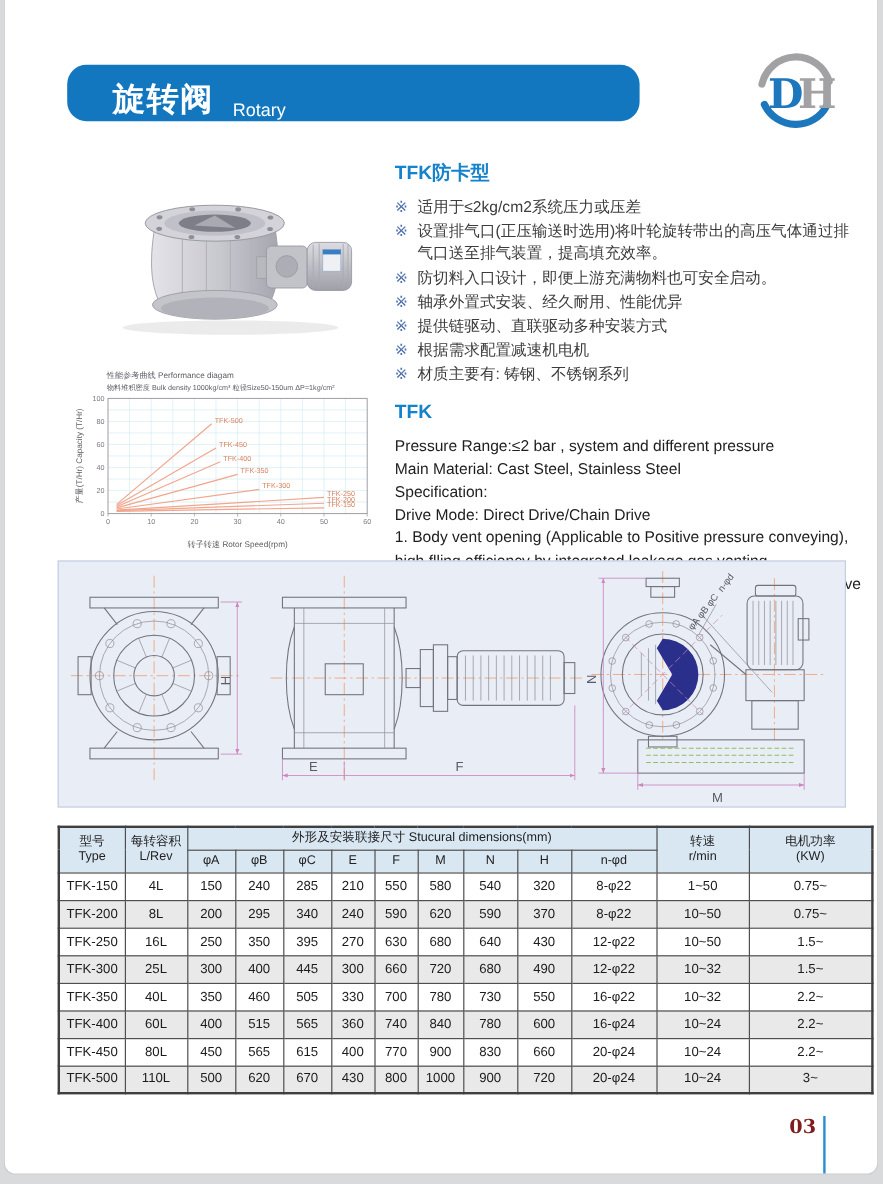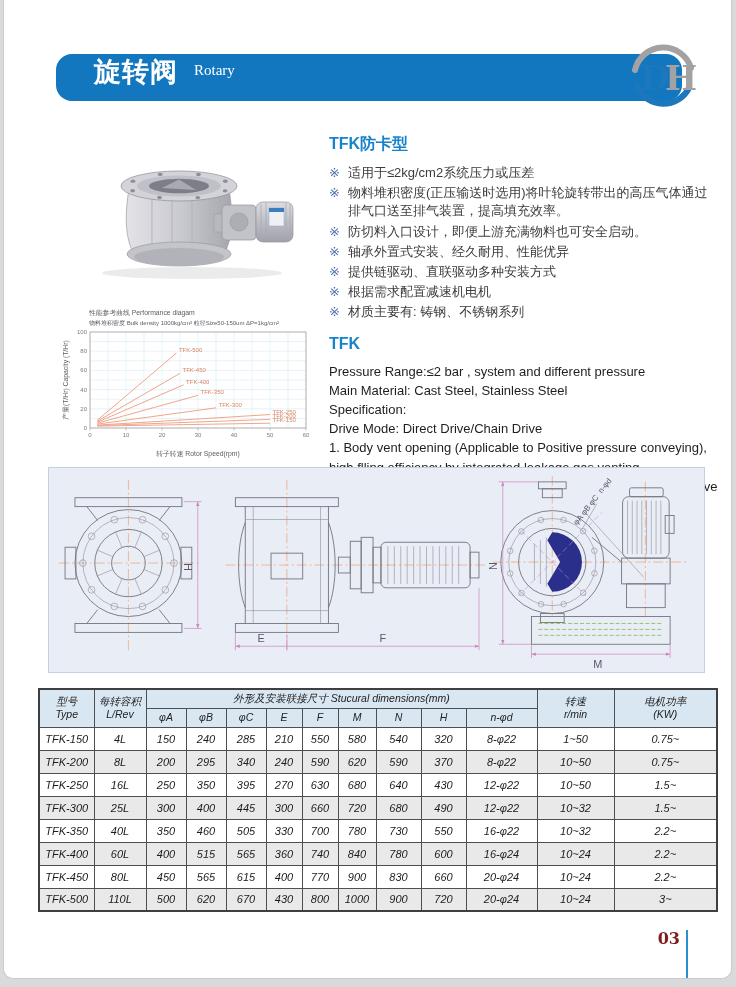--- a/index.html
+++ b/index.html
@@ -1,22 +1,22 @@
 <!DOCTYPE html>
 <html><head>
 <meta charset="utf-8">
 <style>
   * { margin:0; padding:0; box-sizing:border-box; }
   html,body { width:736px; height:987px; background:#d8dadb; font-family:"Liberation Sans","DejaVu Sans",sans-serif; }
   .page { position:absolute; left:3px; top:0; width:729px; height:979px; background:#fff;
           border:1px solid #cbcbcb; border-top:none; border-radius:0 0 10px 10px; overflow:hidden; }
 
   
-  .header-bar { position:absolute; left:52px; top:54px; width:626px; height:47px; background:#1277bf;
-                border-radius:16px; display:flex; align-items:flex-start; padding-left:38px; color:#fff;font-family:Liberation Serif, serif; }
+  .header-bar { position:absolute; left:52px; top:54px; width:477px; height:47px; background:#1277bf;
+                border-radius:16px; display:flex; align-items:flex-end; padding-left:38px; color:#fff; }
   .title-zh { font-size:27px; font-weight:bold; letter-spacing:1px; }
   .title-en { font-size:15px; margin-left:16px; margin-top:8px; }
   .logo { position:absolute; left:620px; top:42px; width:80px; height:70px; }
   .logo text { font-family:"DejaVu Serif","Liberation Serif",serif; font-weight:bold; font-size:34px; }
 
   
   .photo { position:absolute; left:70px; top:144px; width:222px; height:140px; }
 
   
   .right-col { position:absolute; left:325px; top:134px; width:390px; color:#3a3a3a; }
@@ -40,22 +40,22 @@
   .d-th { fill:none; stroke:#8d8d96; stroke-width:0.6; }
   .d-cl { fill:none; stroke:#f0a070; stroke-width:0.7; stroke-dasharray:10 3 2 3; }
   .d-dim { fill:none; stroke:#cc85bd; stroke-width:0.7; }
   .d-dash { fill:none; stroke:#cc85bd; stroke-width:0.6; stroke-dasharray:6 3; }
   .d-lab { fill:#5a5a66; font-size:11px; }
   .d-slab { fill:#5a5a66; font-size:8px; }
   .d-hatch { fill:none; stroke:#8fbf5f; stroke-width:0.9; stroke-dasharray:4 2; }
   .d-blue { fill:#2b2f8c; stroke:none; }
 
   
-  table.dims { position:absolute; left:34px; top:688px; width:664px; border-collapse:collapse; table-layout:fixed;
-               border:2px solid #3f3f3f;font-style:italic; }
+  table.dims { position:absolute; left:44px; top:688px; width:664px; border-collapse:collapse; table-layout:fixed;
+               border:2px solid #3f3f3f; }
   table.dims th, table.dims td { border:1px solid #4f4f4f; text-align:center; vertical-align:middle; padding:0; }
   table.dims thead th { background:#d9e7f3; font-weight:normal; font-size:10.5px; line-height:1.3; color:#222; height:19px; }
   table.dims tbody td { height:23px; font-size:11px; color:#1c1c1c; background:#fff; }
   table.dims tbody tr.alt td { background:#e9e9e9; }
 
   
   .page-num { position:absolute; right:51px; top:929px; font-family:"DejaVu Serif","Liberation Serif",serif;
               font-weight:bold; font-size:16px; color:#7f1d1d; }
   .footer-line { position:absolute; right:43px; top:930px; width:2px; height:49px; background:#2a8fd0; }
 </style>
@@ -128,21 +128,21 @@
 
   <div class="right-col">
     <div class="sec-heading">TFK防卡型</div>
     <ul class="features" id="feature-list">
         <li>
           <span class="mk">※</span>
           <span>适用于≤2kg/cm2系统压力或压差</span>
         </li>
         <li>
           <span class="mk">※</span>
-          <span>物料堆积密度(正压输送时选用)将叶轮旋转带出的高压气体通过排气口送至排气装置，提高填充效率。</span>
+          <span>设置排气口(正压输送时选用)将叶轮旋转带出的高压气体通过排气口送至排气装置，提高填充效率。</span>
         </li>
         <li>
           <span class="mk">※</span>
           <span>防切料入口设计，即便上游充满物料也可安全启动。</span>
         </li>
         <li>
           <span class="mk">※</span>
           <span>轴承外置式安装、经久耐用、性能优异</span>
         </li>
         <li>

